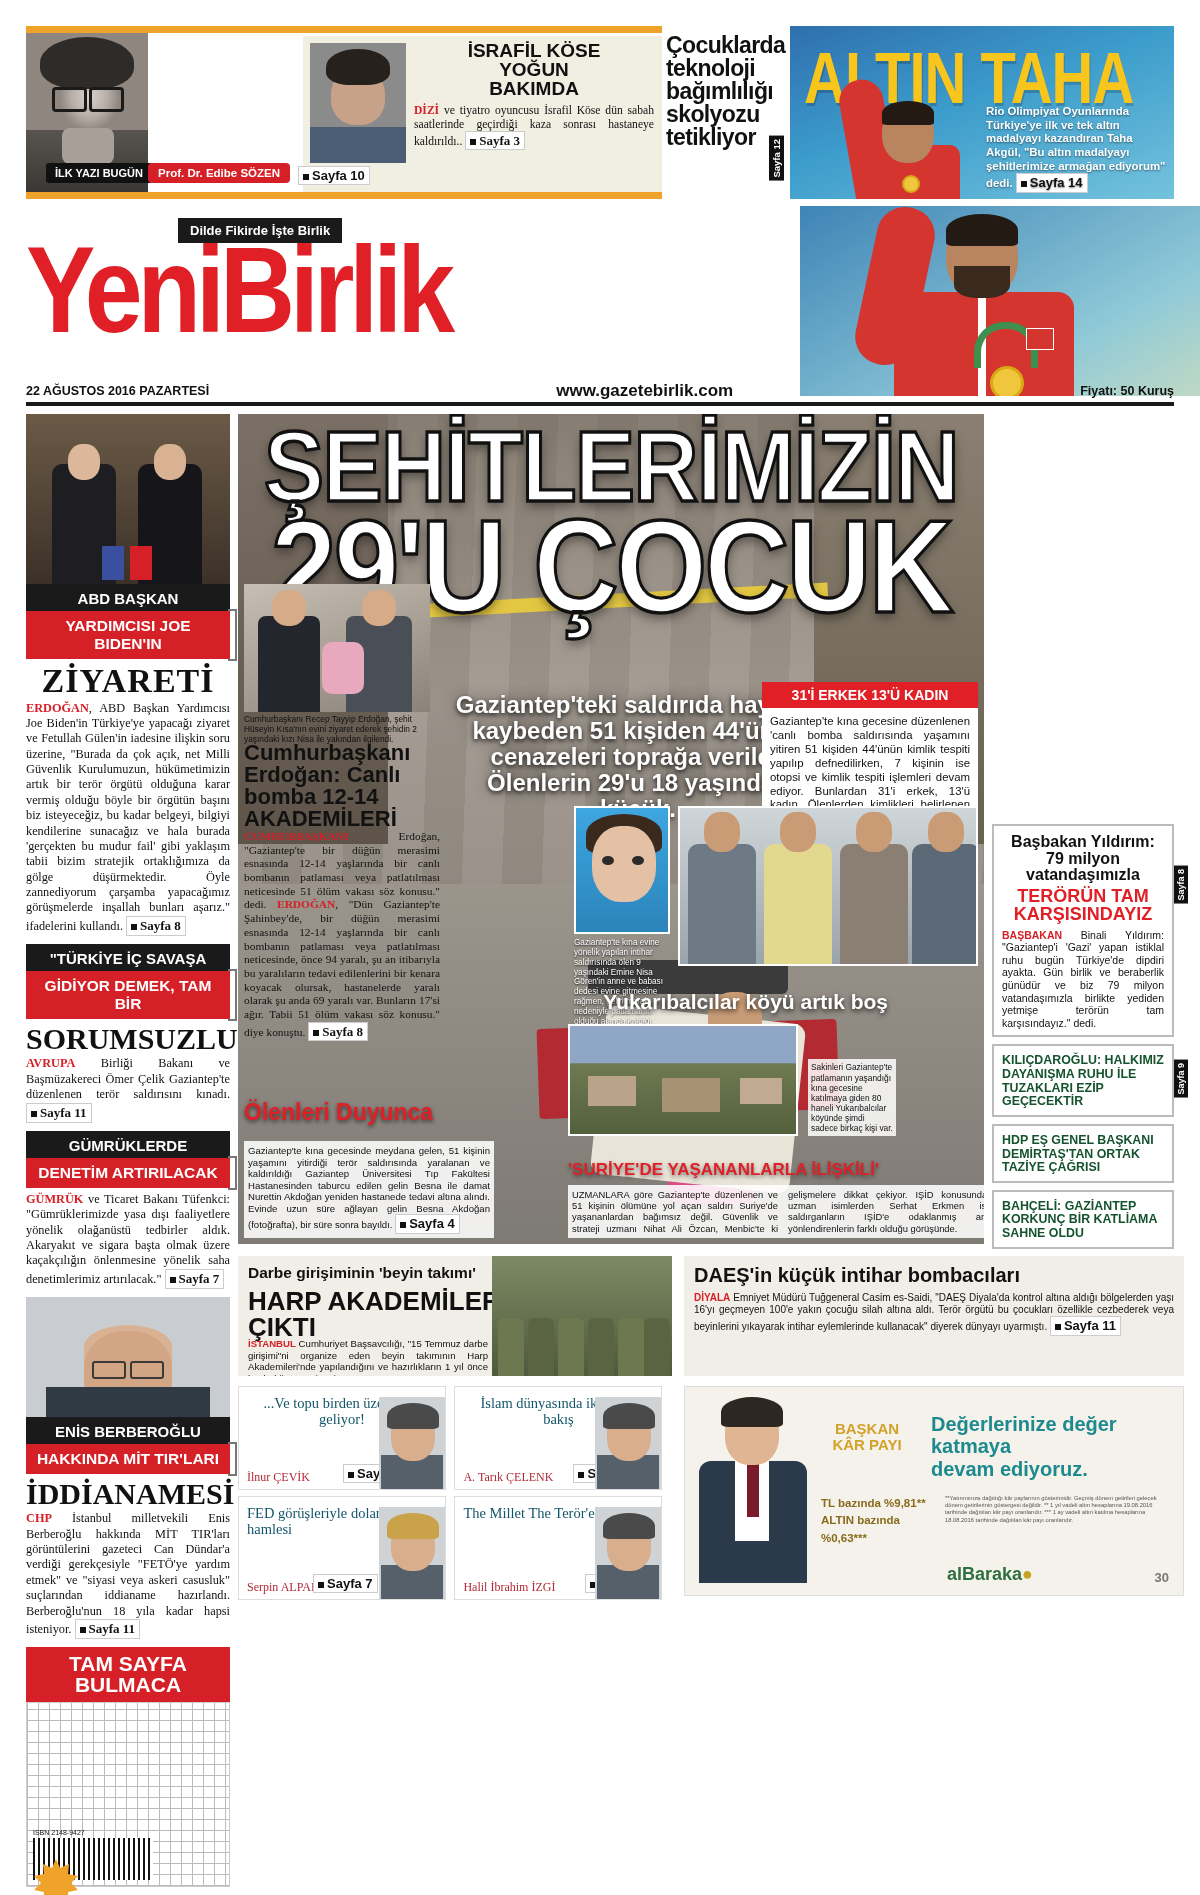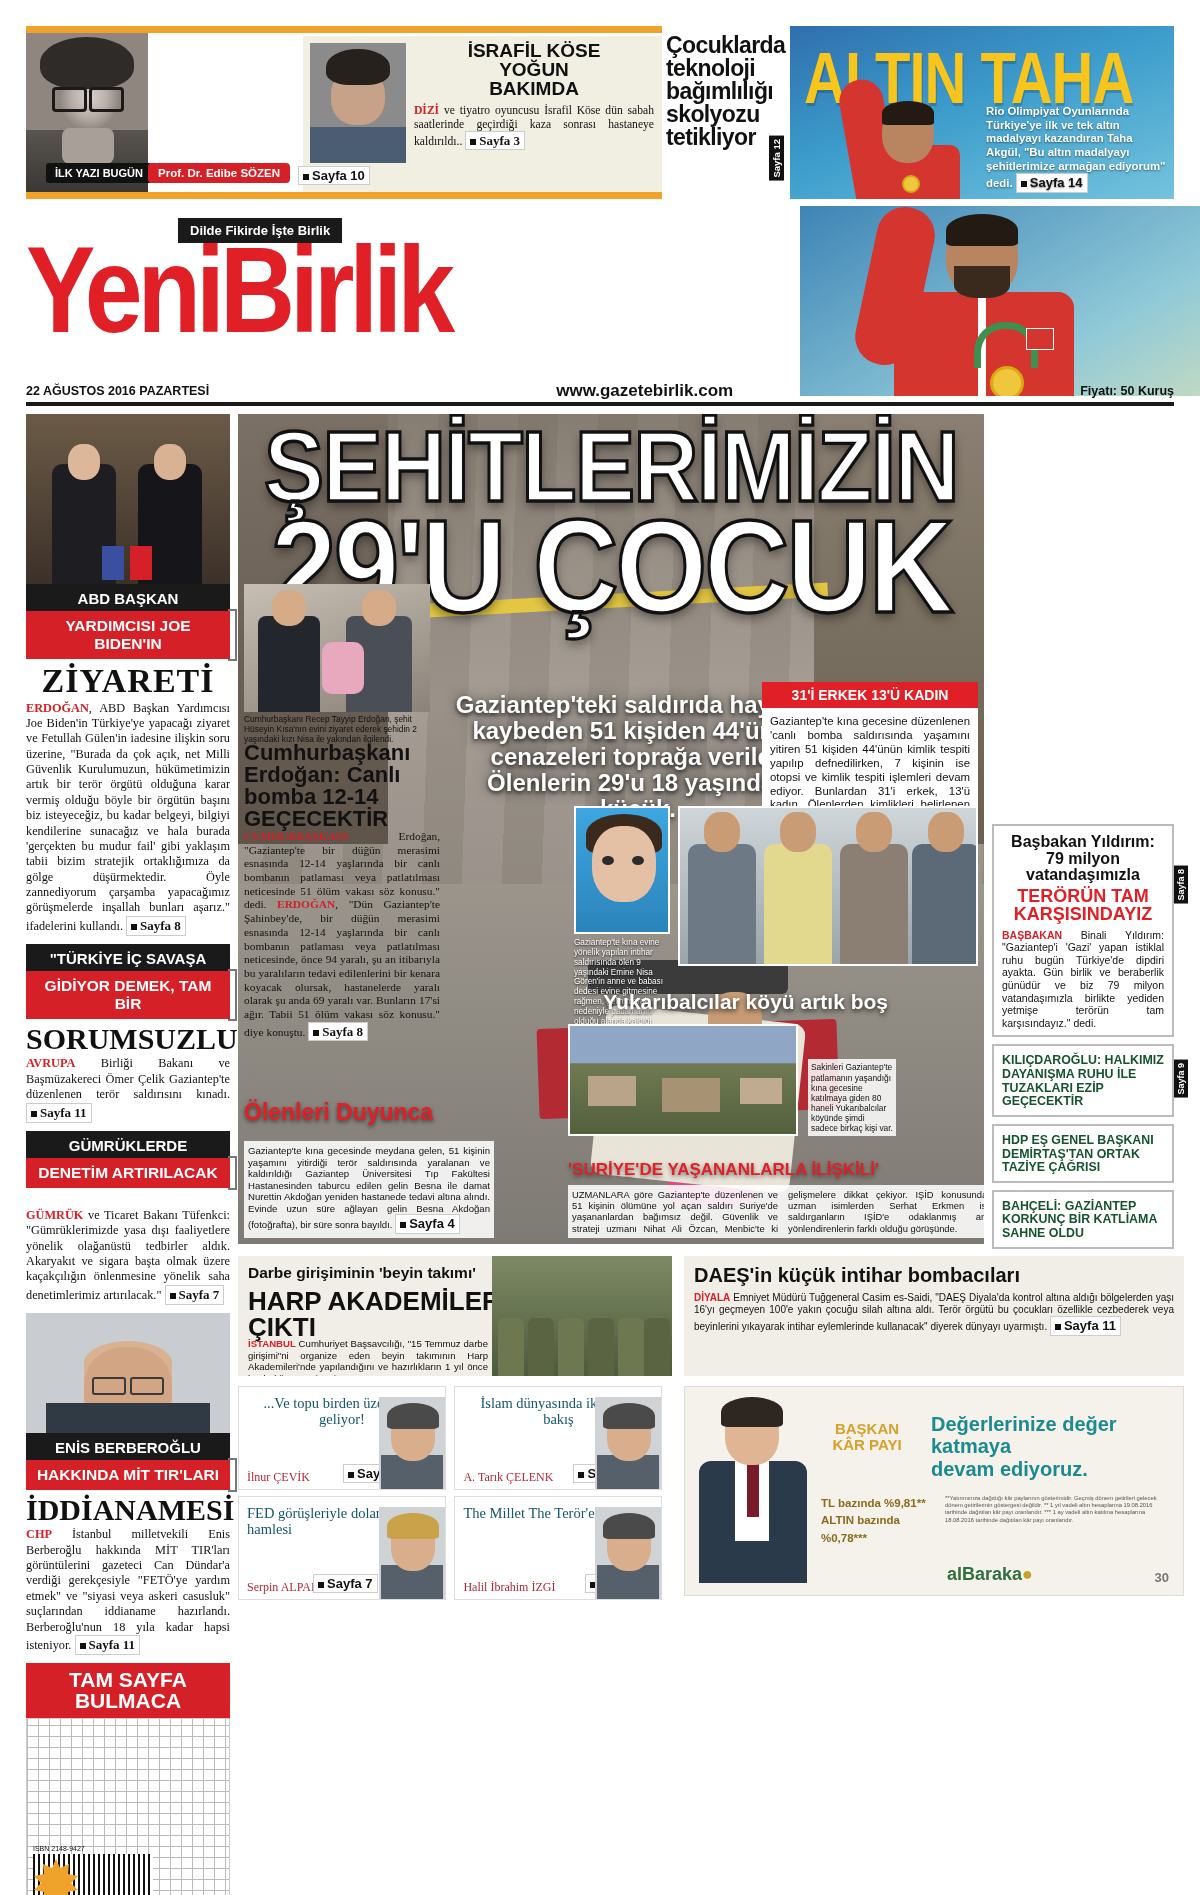--- a/index.html
+++ b/index.html
@@ -556,21 +556,21 @@
           <span class="lede">AVRUPA</span><span> Birliği Bakanı ve Başmüzakereci Ömer Çelik Gaziantep'te düzenlenen terör saldırısını kınadı.</span>
           <span class="sayfa-tag"><span class="sq"></span><span>Sayfa 11</span></span>
         </div>
       </div>
 
       <div class="lc-block">
         <div class="kicker-black">GÜMRÜKLERDE</div>
         <div class="kicker-wrap">
             <div class="kicker-red">DENETİM ARTIRILACAK</div>
           </div>
-        <div class="body-serif" style="margin-top:20px;">
+        <div class="body-serif" style="margin-top:4px;">
           <span class="lede">GÜMRÜK</span><span> ve Ticaret Bakanı Tüfenkci: "Gümrüklerimizde yasa dışı faaliyetlere yönelik olağanüstü tedbirler aldık. Akaryakıt ve sigara başta olmak üzere kaçakçılığın önlenmesine yönelik saha denetimlerimiz artırılacak."</span>
           <span class="sayfa-tag"><span class="sq"></span><span>Sayfa 7</span></span>
         </div>
       </div>
 
       <div class="lc-block">
         <div class="lc-photo2">
           <div class="bald"></div>
             <div class="head"></div>
             <div class="gl"></div>
@@ -646,21 +646,21 @@
             <div class="ah"></div>
             <div class="b"></div>
             <div class="bh"></div>
             <div class="baby"></div>
         </div>
         <div class="cb-caption">Cumhurbaşkanı Recep Tayyip Erdoğan, şehit Hüseyin Kısa'nın evini ziyaret ederek şehidin 2 yaşındaki kızı Nisa ile yakından ilgilendi.</div>
         <div class="cb-title">
           <div>Cumhurbaşkanı</div>
           <div>Erdoğan: Canlı</div>
           <div>bomba 12-14</div>
-          <div>GEÇECEKTİR</div>
+          <div>AKADEMİLERİ</div>
         </div>
         <div class="cb-body">
           <span class="lede">CUMHURBAŞKANI</span><span> Erdoğan, "Gaziantep'te bir düğün merasimi esnasında 12-14 yaşlarında bir canlı bombanın patlaması veya patlatılması neticesinde 51 ölüm vakası söz konusu." dedi.</span>
           <span class="lede">ERDOĞAN</span><span>, "Dün Gaziantep'te Şahinbey'de, bir düğün merasimi esnasında 12-14 yaşlarında bir canlı bombanın patlaması veya patlatılması neticesinde, önce 94 yaralı, şu an itibarıyla bu yaralıların tedavi edilenlerini bir kenara koyacak olursak, hastanelerde yaralı olarak şu anda 69 yaralı var. Bunların 17'si ağır. Tabii 51 ölüm vakası söz konusu." diye konuştu.</span>
           <span class="sayfa-tag"><span class="sq"></span><span>Sayfa 8</span></span>
         </div>
 
         <div class="olen-title">Ölenleri Duyunca</div>
         <div class="olen-body">
           <span>Gaziantep'te kına gecesinde meydana gelen, 51 kişinin yaşamını yitirdiği terör saldırısında yaralanan ve kaldırıldığı Gaziantep Üniversitesi Tıp Fakültesi Hastanesinden taburcu edilen gelin Besna ile damat Nurettin Akdoğan yeniden hastanede tedavi altına alındı. Evinde uzun süre ağlayan gelin Besna Akdoğan (fotoğrafta), bir süre sonra bayıldı.</span>
@@ -796,21 +796,21 @@
         <div class="yuksek">
           <div>BAŞKAN</div>
           <div>KÂR PAYI</div>
         </div>
         <div class="tagline">
           <div>Değerlerinize değer katmaya</div>
           <div class="b2">devam ediyoruz.</div>
         </div>
         <div class="rates">
           <div>TL bazında %9,81**</div>
-          <div>ALTIN bazında %0,78***</div>
+          <div>ALTIN bazında %0,63***</div>
         </div>
         <div class="legal">**Yatırımınıza dağıttığı kâr paylarının gösterimidir. Geçmiş dönem getirileri gelecek dönem getirilerinin göstergesi değildir. ** 1 yıl vadeli altın hesaplarına 19.08.2016 tarihinde dağıtılan kâr payı oranlarıdır. *** 1 ay vadeli altın katılma hesaplarına 18.08.2016 tarihinde dağıtılan kâr payı oranlarıdır.</div>
         <div class="brand"><span>alBaraka</span><span class="dot">●</span></div>
         <div class="anniv">30</div>
       </div>
     </div>
 
   </div>
 </div>
 

